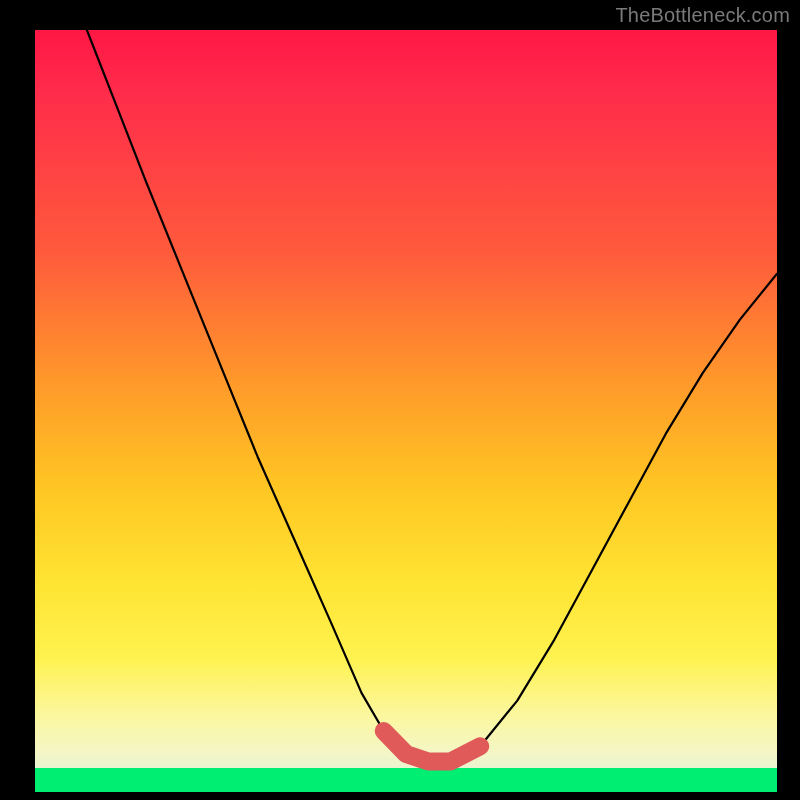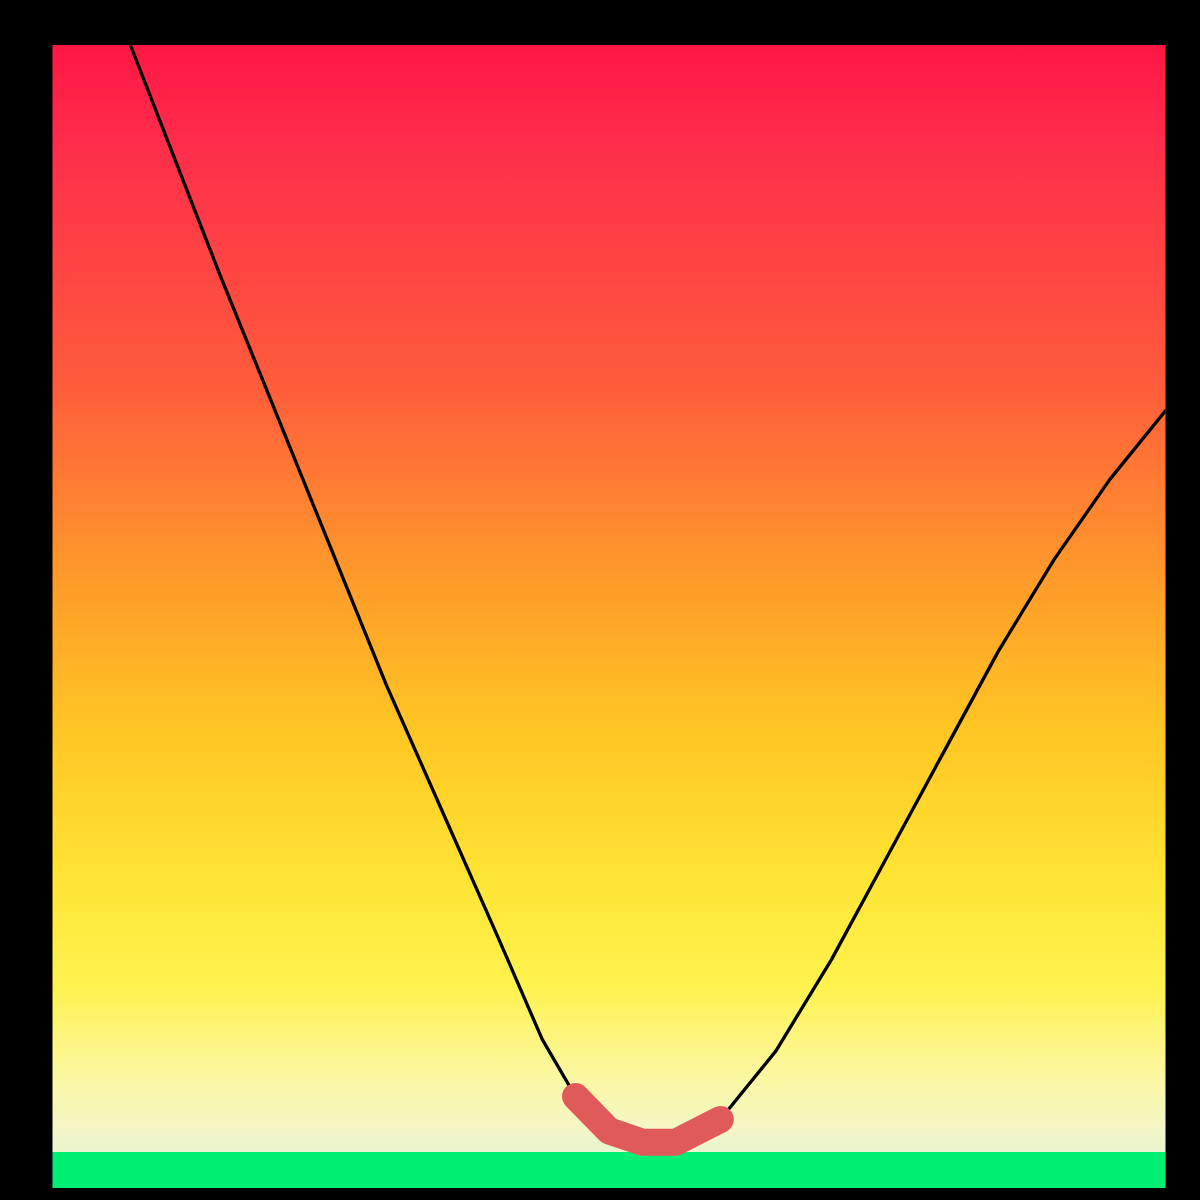--- a/index.html
+++ b/index.html
@@ -81,20 +81,21 @@
     stroke-width: 18;
     stroke-linecap: round;
     stroke-linejoin: round;
   }
 </style>
 </head>
 <body>
 
 <div class="frame">
 
+  <div class="watermark">TheBottleneck.com</div>
 
   <div class="plot-area">
     <div class="bg-gradient"></div>
     <div class="bg-green"></div>
 
     <svg class="curves" viewBox="0 0 742 762" preserveAspectRatio="none">
 
       <path id="curve-main" class="curve-black" d="M51.9 0.0 L81.6 76.2 L111.3 152.4 L148.4 243.8 L185.5 335.3 L222.6 426.7 L259.7 510.5 L296.8 594.4 L326.5 662.9 L348.7 701.0 L371.0 723.9 L393.3 731.5 L415.5 731.5 L445.2 716.3 L482.3 670.6 L519.4 609.6 L556.5 541.0 L593.6 472.4 L630.7 403.9 L667.8 342.9 L704.9 289.6 L742.0 243.8"></path>
 
       <path id="curve-valley" class="valley-red" d="M348.7 701.0 L371.0 723.9 L393.3 731.5 L415.5 731.5 L445.2 716.3"></path>

